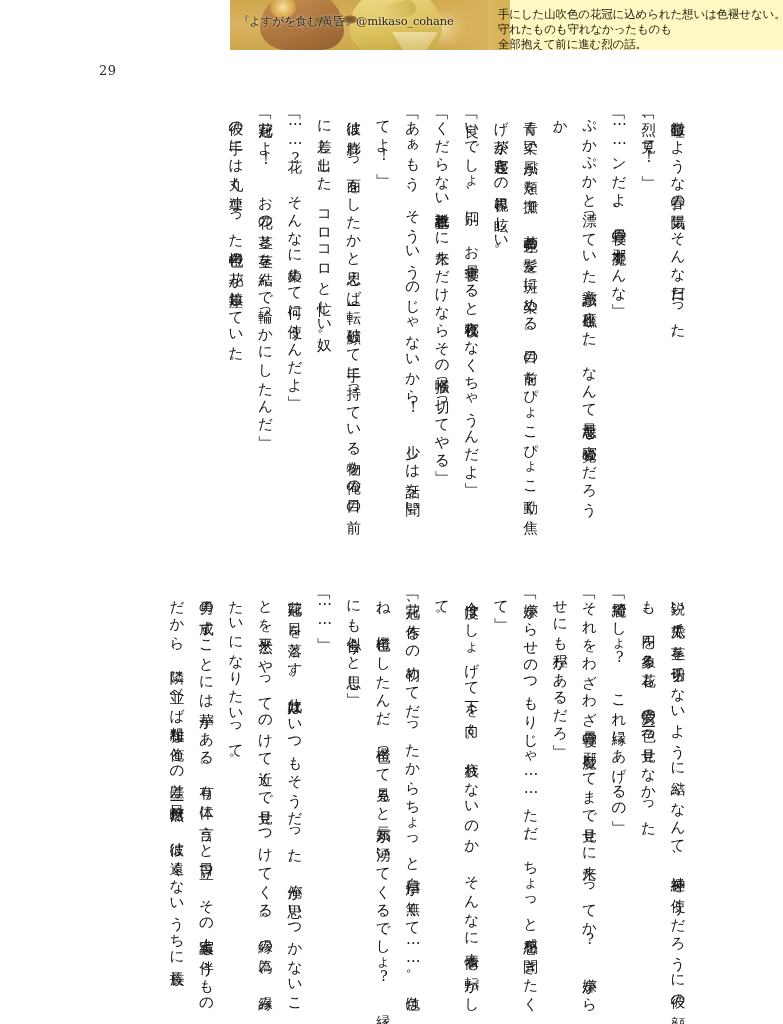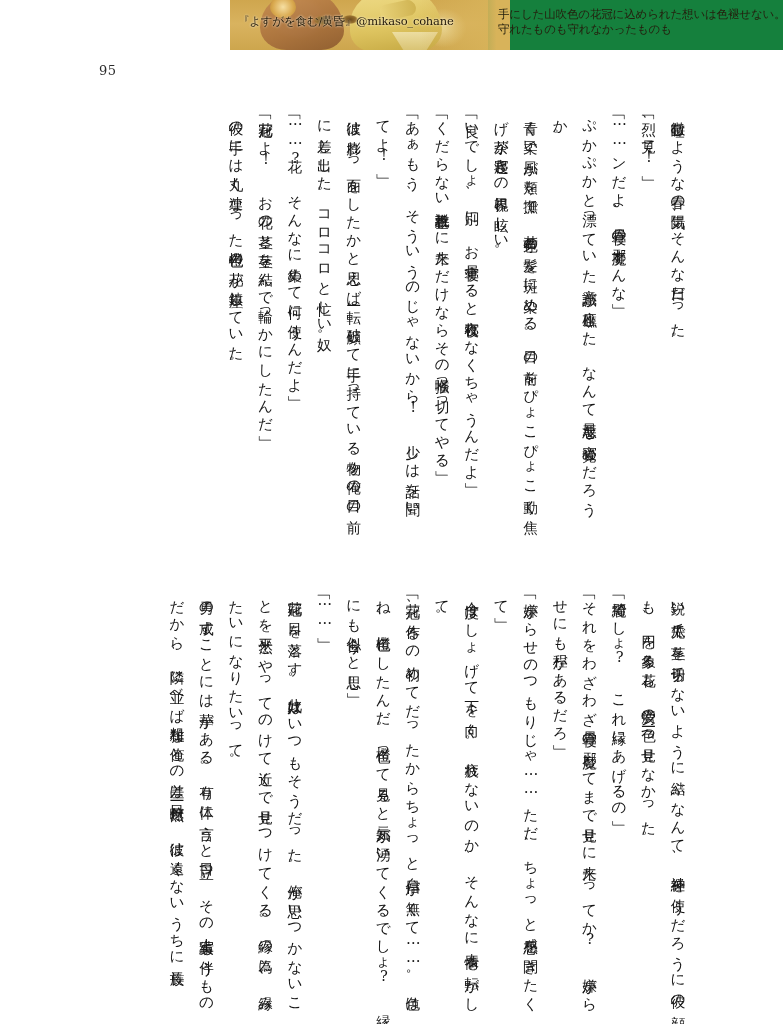--- a/index.html
+++ b/index.html
@@ -18,21 +18,21 @@
   }
 
   
   #header-banner {
     position: absolute;
     left: 230px;
     top: 0;
     width: 553px;
     height: 50px;
     overflow: hidden;
-    background: #15803d;
+    background: #fef9c3;
   }
   #banner-art {
     position: absolute;
     left: 0; top: 0;
     width: 258px; height: 50px;
     overflow: hidden;
     background:
       radial-gradient(ellipse 40px 30px at 68px 18px, #f0d9b8 0%, #e6c49a 55%, rgba(230,196,154,0) 72%),
       radial-gradient(ellipse 46px 34px at 160px 20px, #f3e29b 0%, #e2cc72 55%, rgba(226,204,114,0) 74%),
       radial-gradient(ellipse 30px 26px at 214px 28px, #efe0a4 0%, rgba(239,224,164,0) 75%),
@@ -168,24 +168,25 @@
   </div>
   <div id="banner-art-fade"></div>
 
   <div id="banner-credit">
     <div>『よすがを食む/黄昏』@mikaso_cohane</div>
   </div>
 
   <div id="banner-blurb">
     <div>手にした山吹色の花冠に込められた想いは色褪せない。</div>
     <div>守れたものも守れなかったものも</div>
+    <div>全部抱えて前に進む烈の話。</div>
   </div>
 </div>
 
-<div id="page-number">95</div>
+<div id="page-number">29</div>
 
 <div id="text-block-upper" class="vblock">
   <p class="vpara">微睡むような春の陽気、そんな日だった。</p>
   <p class="vpara">「烈、見て!」</p>
   <p class="vpara">「……ンだよ、昼寝の邪魔すんな」</p>
   <p class="vpara">ぷかぷかと漂っていた意識が座礁した。なんて最悪な寝覚めだろうか。</p>
   <p class="vpara">青く柔い風が頬を撫で、若芽色の髪を斑に染める。目の前をぴょこぴょこ動く焦げ茶が寝起きの視界に眩しい。</p>
   <p class="vpara">「良いでしょ、別に。お昼寝すると夜寝れなくちゃうんだよ」</p>
   <p class="vpara">「くだらない説教垂れに来ただけならその喉掻っ切ってやる」</p>
   <p class="vpara">「あぁもう、そういうのじゃないから! 少しは話を聞いてよ!」</p>

